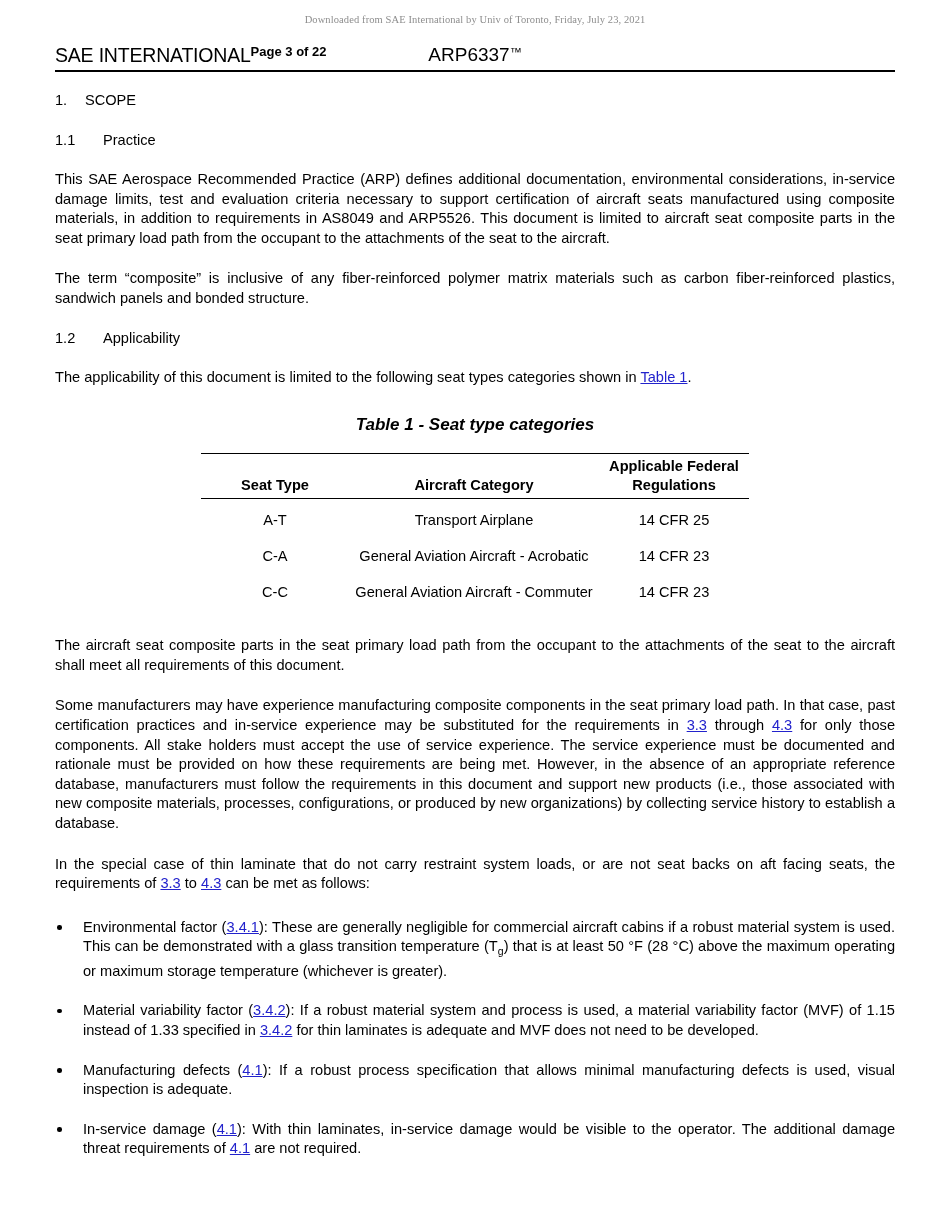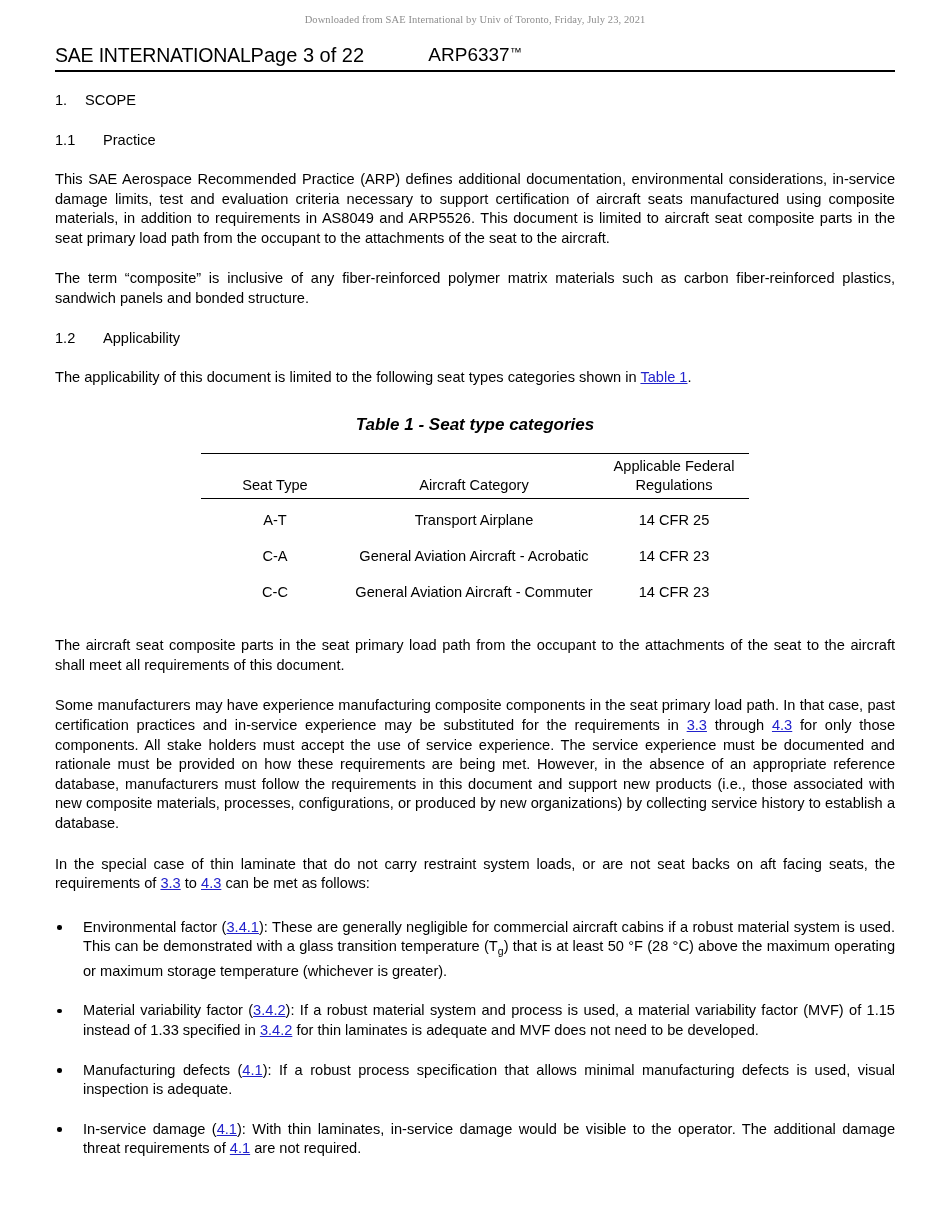--- a/index.html
+++ b/index.html
@@ -54,22 +54,23 @@
     white-space: nowrap;
   }
   .doc-header .h-center {
     font-size: 19px;
     white-space: nowrap;
     position: absolute;
     left: 50%;
     transform: translateX(-50%);
   }
   .doc-header .h-right {
-    font-size: 20px;
-    white-space: nowrap;
+    font-size: 13px;
+    white-space: nowrap;
+    font-weight: bold;
   }
   .tm { font-size: 12px; vertical-align: 0.45em; }
 
   
   .content {
     position: absolute;
     top: 92px;
     left: 55px;
     width: 840px;
   }
@@ -110,21 +111,21 @@
     margin: 0;
   }
   table.seat-table {
     border-collapse: collapse;
     width: 548px;
     margin: 0 auto;
     font-size: 14.6px;
     table-layout: fixed;
   }
   table.seat-table thead th {
-    font-weight: normal;
+    font-weight: bold;
     text-align: center;
     vertical-align: bottom;
     padding: 3px 0 4px 0;
     line-height: 18.5px;
     border-top: 1.6px solid #000;
     border-bottom: 1.6px solid #000;
   }
   table.seat-table tbody td {
     text-align: center;
     padding: 9px 0 9px 0;

